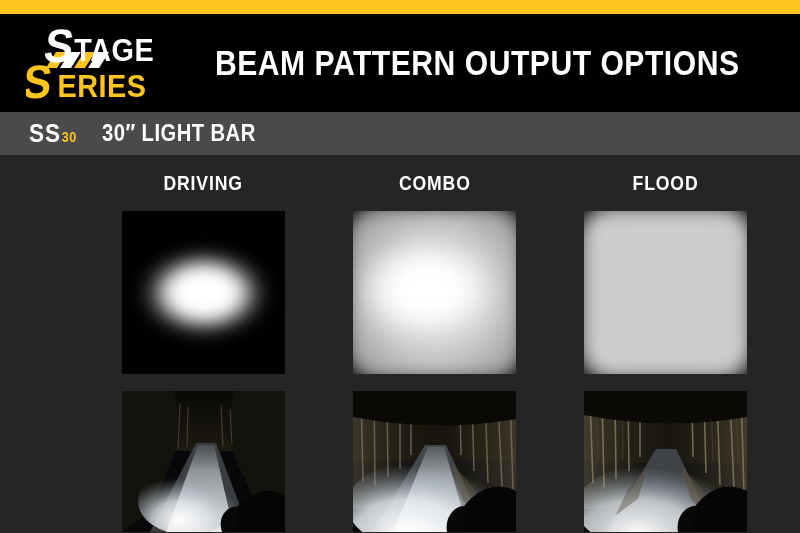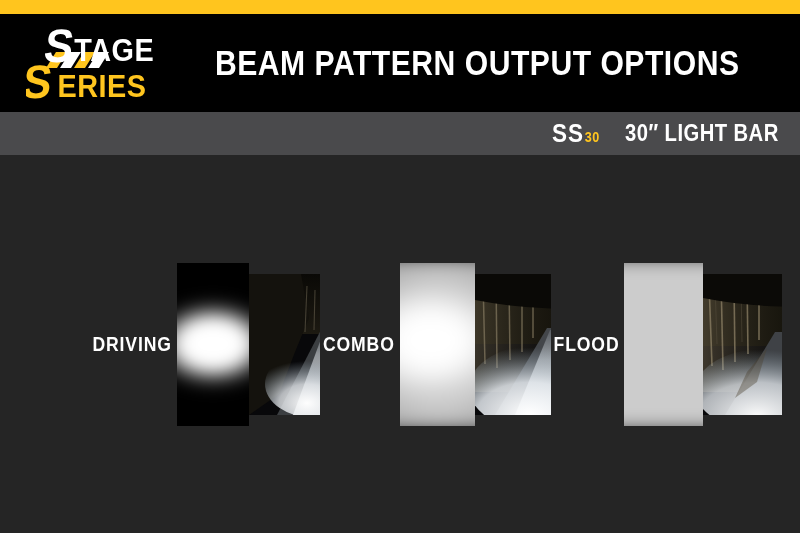--- a/index.html
+++ b/index.html
@@ -37,21 +37,21 @@
     letter-spacing:0.6px;
     transform:scaleX(0.86);
     transform-origin:left center;
     white-space:nowrap;
   }
 
   
   .subtitle-bar{
     position:absolute;left:0;top:112px;width:800px;height:43px;
     background:#4A4A4C;
-    display:flex;align-items:center;justify-content:flex-end;
+    display:flex;align-items:center;
   }
   .model-badge{
     margin-left:29px;
     display:flex;align-items:baseline;
     transform:scaleX(0.9);
     transform-origin:left center;
   }
   .model-main{
     color:#ffffff;font-size:25px;font-weight:bold;letter-spacing:1px;
   }
@@ -67,21 +67,21 @@
     white-space:nowrap;
   }
 
   
   .columns{
     position:absolute;left:0;top:155px;width:800px;height:378px;
     display:flex;
   }
   .column{
     width:233px;
-    display:flex;flex-direction:row;align-items:center;
+    display:flex;flex-direction:column;align-items:center;
   }
   .col-driving{margin-left:87px;}
   .col-flood{margin-left:-2px;}
   .col-combo{margin-left:-2px;}
 
   .col-title{
     color:#ffffff;
     font-size:20px;font-weight:bold;letter-spacing:1px;
     height:56px;line-height:56px;
     transform:scaleX(0.88);

